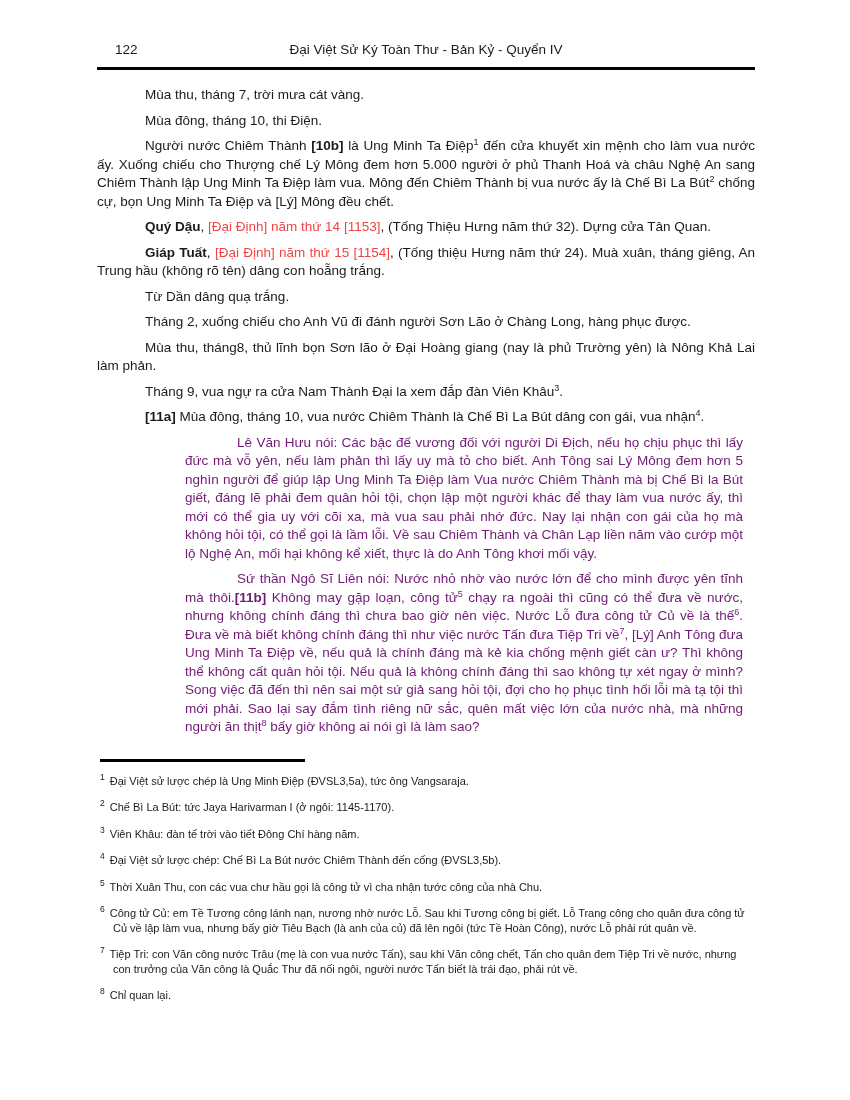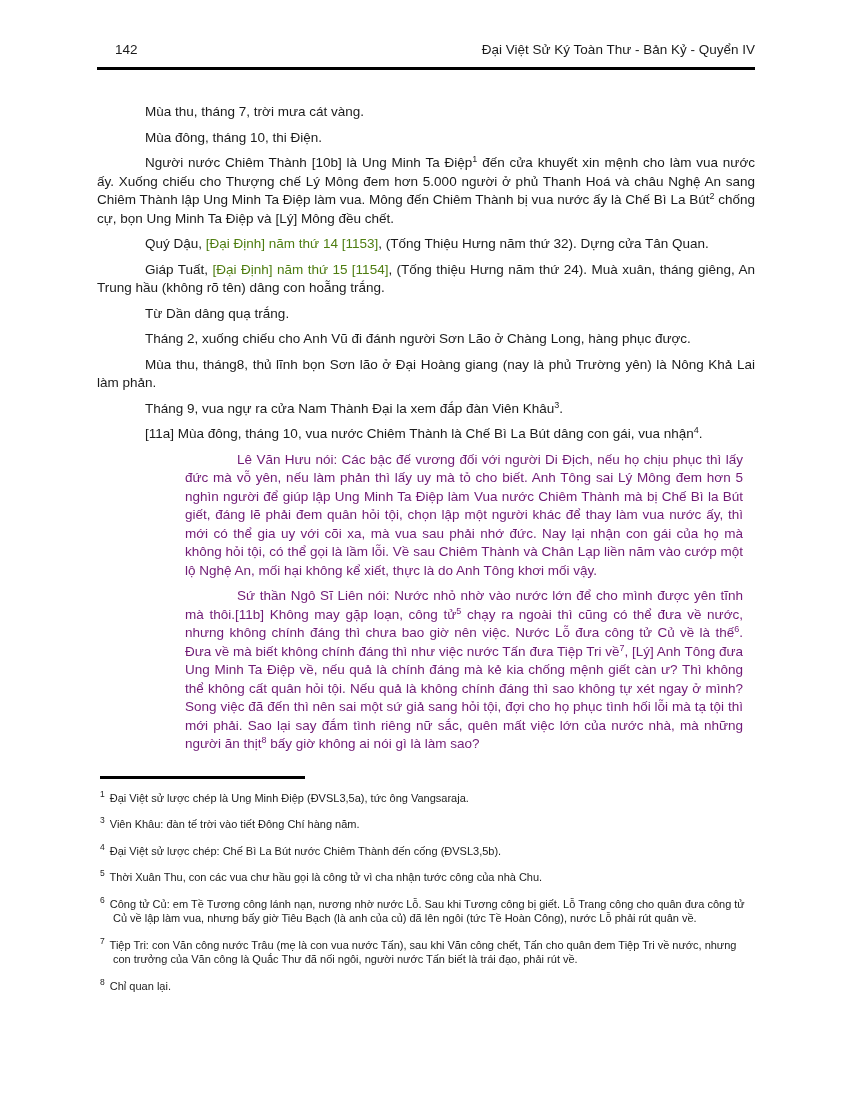--- a/index.html
+++ b/index.html
@@ -24,47 +24,47 @@
     font-size: 13.5px;
     line-height: 20px;
   }
   .hdr .pagenum {
     position: absolute;
     left: 18px;
     top: 0;
   }
   .hdr .htitle {
     display: block;
-    text-align: right;
+    text-align: center;
   }
   .hdr-rule {
     border: none;
     border-top: 3px solid #000000;
     margin: 7px 0 0 0;
   }
   .content {
-    margin-top: 33px;
+    margin-top: 16px;
   }
   .para {
     font-size: 13.5px;
     line-height: 18.5px;
     text-align: justify;
     text-indent: 48px;
     margin: 0 0 7px 0;
   }
   .commentary {
     font-size: 13.5px;
     line-height: 18.5px;
     text-align: justify;
     text-indent: 52px;
     margin: 0 12px 7px 88px;
     color: #701a75;
   }
-  .para b, .commentary b { font-weight: normal; }
-  .muted { color: #4d7c0f; }
+  .para b, .commentary b { font-weight: bold; }
+  .muted { color: #ef4444; }
   sup {
     font-size: 9px;
     line-height: 0;
     vertical-align: super;
   }
   .fn-rule {
     border: none;
     border-top: 3px solid #000000;
     width: 205px;
     margin: 22px 0 0 3px;
@@ -84,21 +84,21 @@
   .fn sup {
     font-size: 8.5px;
     margin-right: 2px;
   }
 </style>
 </head>
 <body>
 
 <div class="page">
   <header class="hdr">
-    <span class="pagenum">142</span>
+    <span class="pagenum">122</span>
     <span class="htitle">Đại Việt Sử Ký Toàn Thư - Bản Kỷ - Quyển IV</span>
   </header>
   <hr class="hdr-rule">
 
   <main class="content" id="content">
       <p class="para"><span>Mùa thu, tháng 7, trời mưa cát vàng.</span></p>
       <p class="para"><span>Mùa đông, tháng 10, thi Điện.</span></p>
       <p class="para"><span>Người nước Chiêm Thành </span><b>[10b]</b><span> là Ung Minh Ta Điệp</span><sup>1</sup><span> đến cửa khuyết xin mệnh cho làm vua nước ấy. Xuống chiếu cho Thượng chế Lý Mông đem hơn 5.000 người ở phủ Thanh Hoá và châu Nghệ An sang Chiêm Thành lập Ung Minh Ta Điệp làm vua. Mông đến Chiêm Thành bị vua nước ấy là Chế Bì La Bút</span><sup>2</sup><span> chống cự, bọn Ung Minh Ta Điệp và [Lý] Mông đều chết.</span></p>
       <p class="para"><b>Quý Dậu</b><span>, </span><span class="muted">[Đại Định] năm thứ 14 [1153]</span><span>, (Tống Thiệu Hưng năm thứ 32). Dựng cửa Tân Quan.</span></p>
       <p class="para"><b>Giáp Tuất</b><span>, </span><span class="muted">[Đại Định] năm thứ 15 [1154]</span><span>, (Tống thiệu Hưng năm thứ 24). Muà xuân, tháng giêng, An Trung hầu (không rõ tên) dâng con hoẵng trắng.</span></p>
@@ -107,20 +107,21 @@
       <p class="para"><span>Mùa thu, tháng8, thủ lĩnh bọn Sơn lão ở Đại Hoàng giang (nay là phủ Trường yên) là Nông Khả Lai làm phản.</span></p>
       <p class="para"><span>Tháng 9, vua ngự ra cửa Nam Thành Đại la xem đắp đàn Viên Khâu</span><sup>3</sup><span>.</span></p>
       <p class="para"><b>[11a]</b><span> Mùa đông, tháng 10, vua nước Chiêm Thành là Chế Bì La Bút dâng con gái, vua nhận</span><sup>4</sup><span>.</span></p>
       <p class="commentary"><span>Lê Văn Hưu nói: Các bậc đế vương đối với người Di Địch, nếu họ chịu phục thì lấy đức mà vỗ yên, nếu làm phản thì lấy uy mà tỏ cho biết. Anh Tông sai Lý Mông đem hơn 5 nghìn người để giúp lập Ung Minh Ta Điệp làm Vua nước Chiêm Thành mà bị Chế Bì la Bút giết, đáng lẽ phải đem quân hỏi tội, chọn lập một người khác để thay làm vua nước ấy, thì mới có thể gia uy với cõi xa, mà vua sau phải nhớ đức. Nay lại nhận con gái của họ mà không hỏi tội, có thể gọi là lầm lỗi. Về sau Chiêm Thành và Chân Lạp liền năm vào cướp một lộ Nghệ An, mối hại không kể xiết, thực là do Anh Tông khơi mối vậy.</span></p>
       <p class="commentary"><span>Sứ thần Ngô Sĩ Liên nói: Nước nhỏ nhờ vào nước lớn để cho mình được yên tĩnh mà thôi.</span><b>[11b]</b><span> Không may gặp loạn, công tử</span><sup>5</sup><span> chạy ra ngoài thì cũng có thể đưa về nước, nhưng không chính đáng thì chưa bao giờ nên việc. Nước Lỗ đưa công tử Củ về là thế</span><sup>6</sup><span>. Đưa về mà biết không chính đáng thì như việc nước Tấn đưa Tiệp Tri về</span><sup>7</sup><span>, [Lý] Anh Tông đưa Ung Minh Ta Điệp về, nếu quả là chính đáng mà kẻ kia chống mệnh giết càn ư? Thì không thể không cất quân hỏi tội. Nếu quả là không chính đáng thì sao không tự xét ngay ở mình? Song việc đã đến thì nên sai một sứ giả sang hỏi tội, đợi cho họ phục tình hối lỗi mà tạ tội thì mới phải. Sao lại say đắm tình riêng nữ sắc, quên mất việc lớn của nước nhà, mà những người ăn thịt</span><sup>8</sup><span> bấy giờ không ai nói gì là làm sao?</span></p>
     </main>
 
   <hr class="fn-rule">
   <section class="footnotes" id="footnotes">
       <p class="fn"><sup>1</sup> Đại Việt sử lược chép là Ung Minh Điệp (ĐVSL3,5a), tức ông Vangsaraja.</p>
+      <p class="fn"><sup>2</sup> Chế Bì La Bút: tức Jaya Harivarman I (ở ngôi: 1145-1170).</p>
       <p class="fn"><sup>3</sup> Viên Khâu: đàn tế trời vào tiết Đông Chí hàng năm.</p>
       <p class="fn"><sup>4</sup> Đại Việt sử lược chép: Chế Bì La Bút nước Chiêm Thành đến cống (ĐVSL3,5b).</p>
       <p class="fn"><sup>5</sup> Thời Xuân Thu, con các vua chư hầu gọi là công tử vì cha nhận tước công của nhà Chu.</p>
       <p class="fn"><sup>6</sup> Công tử Củ: em Tề Tương công lánh nạn, nương nhờ nước Lỗ. Sau khi Tương công bị giết. Lỗ Trang công cho quân đưa công tử Củ về lập làm vua, nhưng bấy giờ Tiêu Bạch (là anh của củ) đã lên ngôi (tức Tề Hoàn Công), nước Lỗ phải rút quân về.</p>
       <p class="fn"><sup>7</sup> Tiệp Tri: con Văn công nước Trâu (mẹ là con vua nước Tấn), sau khi Văn công chết, Tấn cho quân đem Tiệp Tri về nước, nhưng con trưởng của Văn công là Quắc Thư đã nối ngôi, người nước Tấn biết là trái đạo, phải rút về.</p>
       <p class="fn"><sup>8</sup> Chỉ quan lại.</p>
     </section>
 </div>
 
 </body></html>

